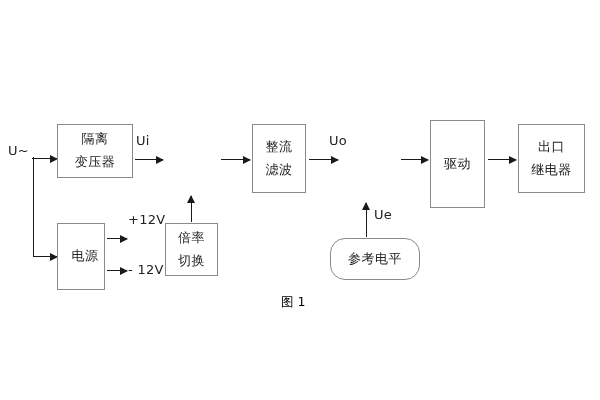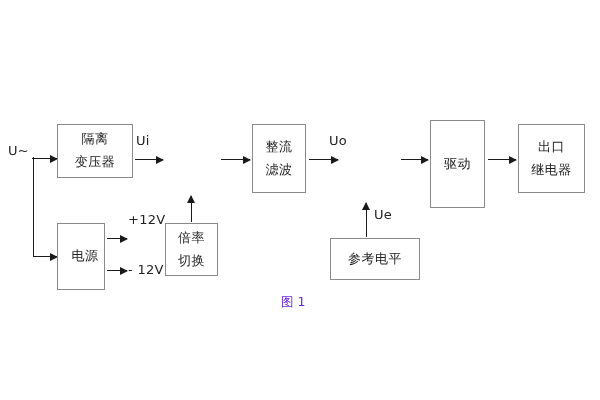--- a/index.html
+++ b/index.html
@@ -38,21 +38,21 @@
     white-space: nowrap;
     letter-spacing: 0.3px;
   }
   .label.sig {
     font-family: "DejaVu Sans", "Liberation Sans", sans-serif;
     font-size: 13px;
     text-align: center;
   }
   .caption {
     position: absolute;
-    color: #6d28d9;
+    color: #000000;
     font-size: 12.5px;
     white-space: nowrap;
   }
 
   
   .hline {
     position: absolute;
     height: 0;
     border-top: 1.4px solid #1a1a1a;
   }
@@ -135,21 +135,21 @@
 
   <div class="box" style="left:57px; top:223px; width:48px; height:67px;padding-left:8px;">
     <span class="ln">电源</span>
   </div>
 
   <div class="box" style="left:165px; top:223px; width:53px; height:53px;">
     <span class="ln">倍率</span>
     <span class="ln">切换</span>
   </div>
 
-  <div class="box" style="left:330px; top:238px; width:90px; height:42px;">
+  <div class="box" style="left:330px; top:238px; width:90px; height:42px;border-radius:15px;">
     <span class="ln">参考电平</span>
   </div>
 
   <div class="hline arrow-r" style="left:107px; top:238px; width:20px;"></div>
   <div class="label sig" style="left:128px; top:212px;">+12V</div>
 
   <div class="hline arrow-r" style="left:107px; top:270px; width:20px;"></div>
   <div class="label sig" style="left:128px; top:262px;">- 12V</div>
 
   <div class="vline dark arrow-u" style="left:191px; top:196px; height:26px;"></div>

